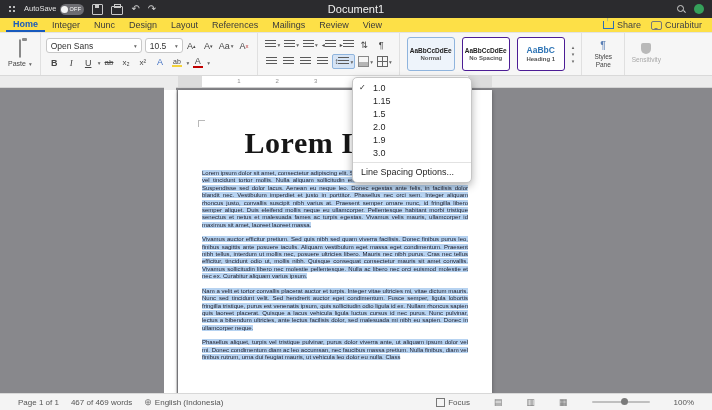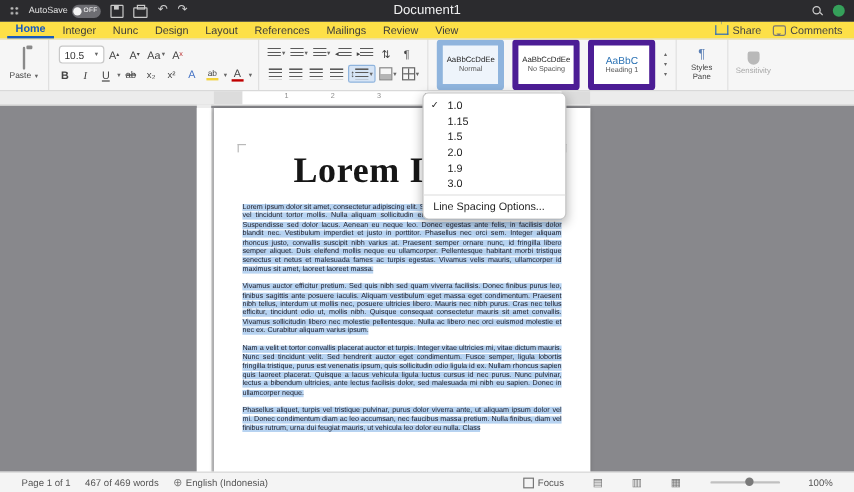--- a/index.html
+++ b/index.html
@@ -49,22 +49,22 @@
   .caret{font-size:5.5px;color:#666;margin-left:1px;}
   .combo{background:#fff;border:1px solid #c8c8c8;border-radius:3px;height:13px;display:flex;
          align-items:center;font-size:8.5px;padding:0 4px;color:#333;gap:3px;}
   .stripes{width:11px;height:9px;background:repeating-linear-gradient(to bottom,#5a5a5a 0 1px,rgba(0,0,0,0) 1px 3px);}
   .ubar{display:inline-block;width:10px;height:2px;margin-top:0px;}
   .colbtn{display:flex;flex-direction:column;align-items:center;justify-content:center;line-height:1;}
   .pastegrp{display:flex;flex-direction:column;align-items:center;justify-content:center;padding:0 8px;border-right:1px solid #e0e0e0;gap:2px;}
   .clip{width:11px;height:13px;border:1px solid #8a8a8a;background:#fff;border-radius:1px;position:relative;}
   .clip::before{content:"";position:absolute;top:-2px;left:2px;width:5px;height:3px;background:#8a8a8a;border-radius:1px;}
   .pastelbl{font-size:7px;color:#444;display:flex;align-items:center;gap:2px;}
-  .stylecard{width:46px;height:32px;background:#fff;border:5px solid #4c1d95;border-radius:3px;
-             display:flex;flex-direction:column;align-items:center;justify-content:center;margin:0 2px;gap:1px;}
+  .stylecard{width:46px;height:32px;background:#fff;border:1px solid #4c1d95;border-radius:3px;
+             display:flex;flex-direction:column;align-items:center;justify-content:center;margin:0 2px;gap:1px;font-weight:bold;}
   .stylecard.selected{border-color:#8fb4dd;background:#eef4fb;}
   .sample{font-size:6.5px;color:#222;white-space:nowrap;}
   .sample.h1{color:#2e74b5;font-size:8.5px;}
   .sname{font-size:6px;color:#555;}
   .galarrows{display:flex;flex-direction:column;justify-content:center;gap:1px;font-size:5px;color:#666;padding:0 2px;}
   .bigbtn{display:flex;flex-direction:column;align-items:center;justify-content:center;gap:2px;
           padding:0 6px;font-size:6.5px;color:#444;text-align:center;line-height:1.15;}
   .bigbtn .blbl{width:30px;}
   .pilc{font-size:11px;color:#5a7fb5;}
   .shield{width:10px;height:11px;background:#b9b9b9;border-radius:2px 2px 5px 5px;}
@@ -146,37 +146,41 @@
   <span class="tab">Mailings</span>
   <span class="tab">Review</span>
   <span class="tab">View</span>
   <span class="tabactions">
     <span class="tbtn">
       <span class="shareic"></span>
       <span>Share</span>
     </span>
     <span class="tbtn">
       <span class="bubble"></span>
-      <span>Comments</span>
+      <span>Curabitur</span>
     </span>
   </span>
 </div>
 
 <div class="ribbon">
 
   <div class="pastegrp">
     <span><span class="clip"></span></span>
     <span class="pastelbl">
       <span>Paste</span>
       <span class="caret">▾</span>
     </span>
   </div>
 
   <div class="group">
     <div class="r">
+      <span class="combo" style="width:86px;justify-content:space-between;">
+        <span>Open Sans</span>
+        <span class="caret">▾</span>
+      </span>
       <span class="combo" style="width:28px;justify-content:space-between;margin-left:3px;">
         <span>10.5</span>
         <span class="caret">▾</span>
       </span>
       <span class="ibtn">
           <span>A</span>
           <span style="font-size:5px;">▴</span>
         </span>
       <span class="ibtn">
           <span>A</span>

